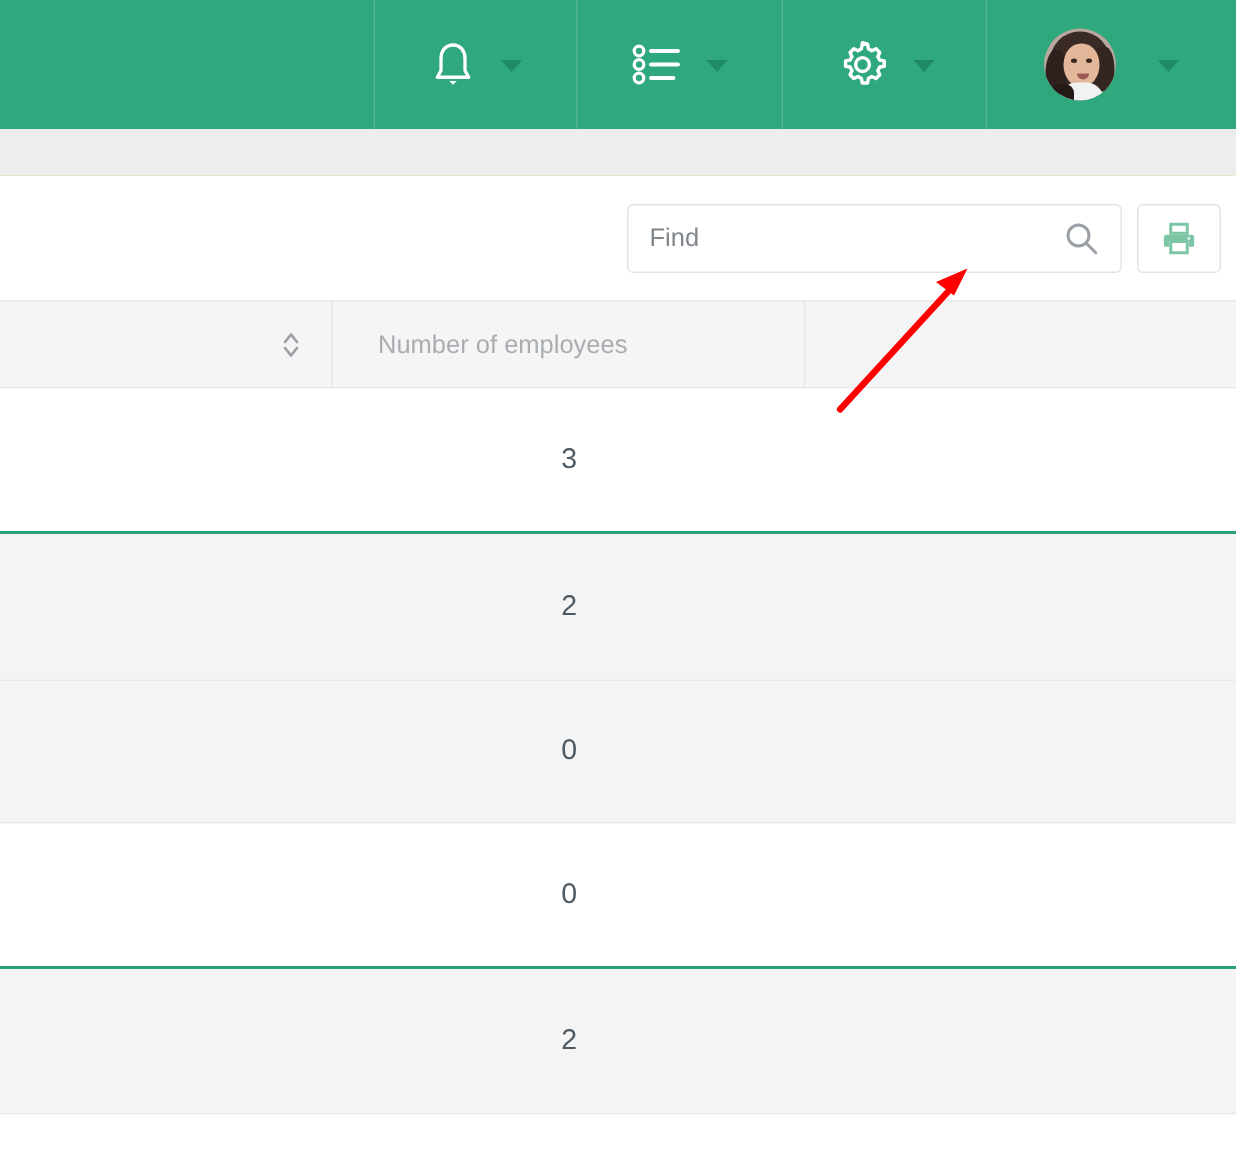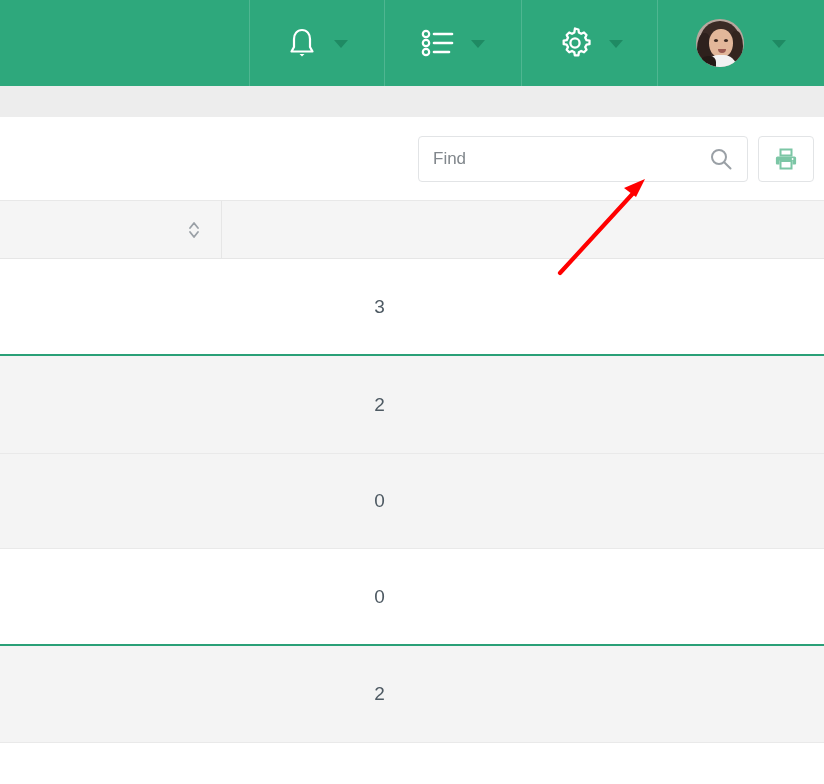--- a/index.html
+++ b/index.html
@@ -362,20 +362,23 @@
 
     <div class="thead">
       <div class="th th-first">
         <span class="sort-icon">
           <svg width="14" height="22" viewBox="0 0 14 22">
             <path d="M3 9 L7 4 L11 9" fill="none" stroke="#9aa0a6" stroke-width="1.8" stroke-linecap="round" stroke-linejoin="round"></path>
             <path d="M3 13 L7 18 L11 13" fill="none" stroke="#9aa0a6" stroke-width="1.8" stroke-linecap="round" stroke-linejoin="round"></path>
           </svg>
         </span>
       </div>
+      <div class="th th-emp">
+        <span>Number of employees</span>
+      </div>
       <div class="th th-last"></div>
     </div>
 
     <div class="trow row-white sep-green" style="height:97px;">
       <div class="cell-first"></div>
       <div class="cell-emp">3</div>
       <div class="cell-last"></div>
     </div>
 
     <div class="trow row-grey sep-grey" style="height:98px;">

